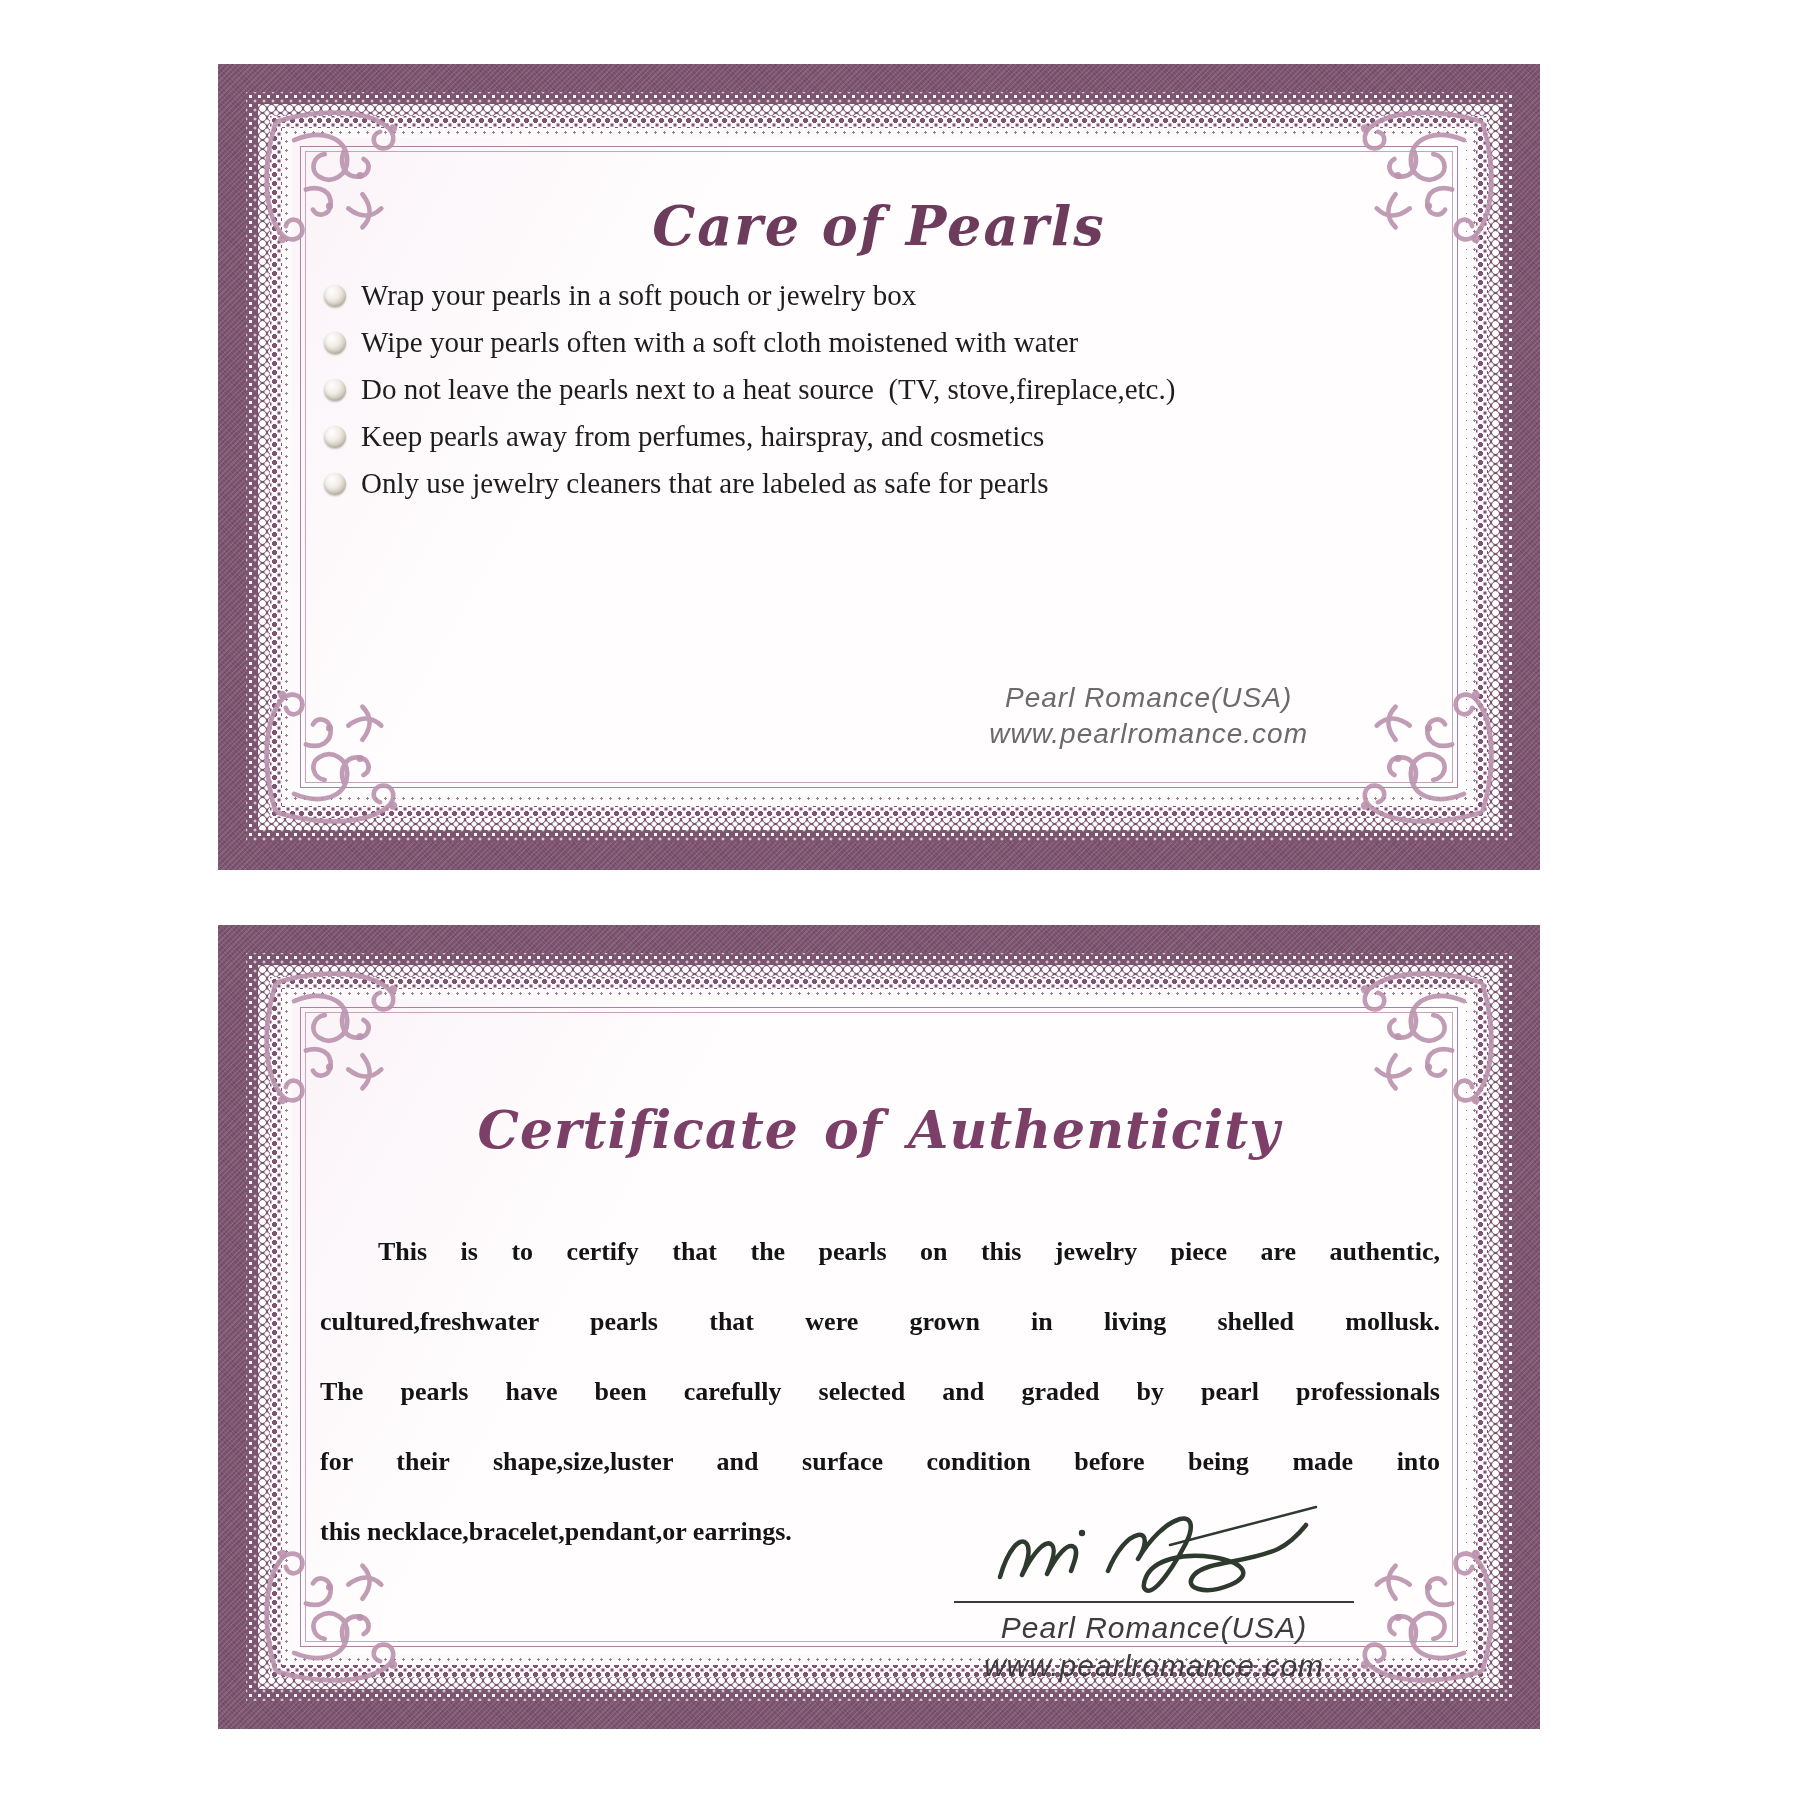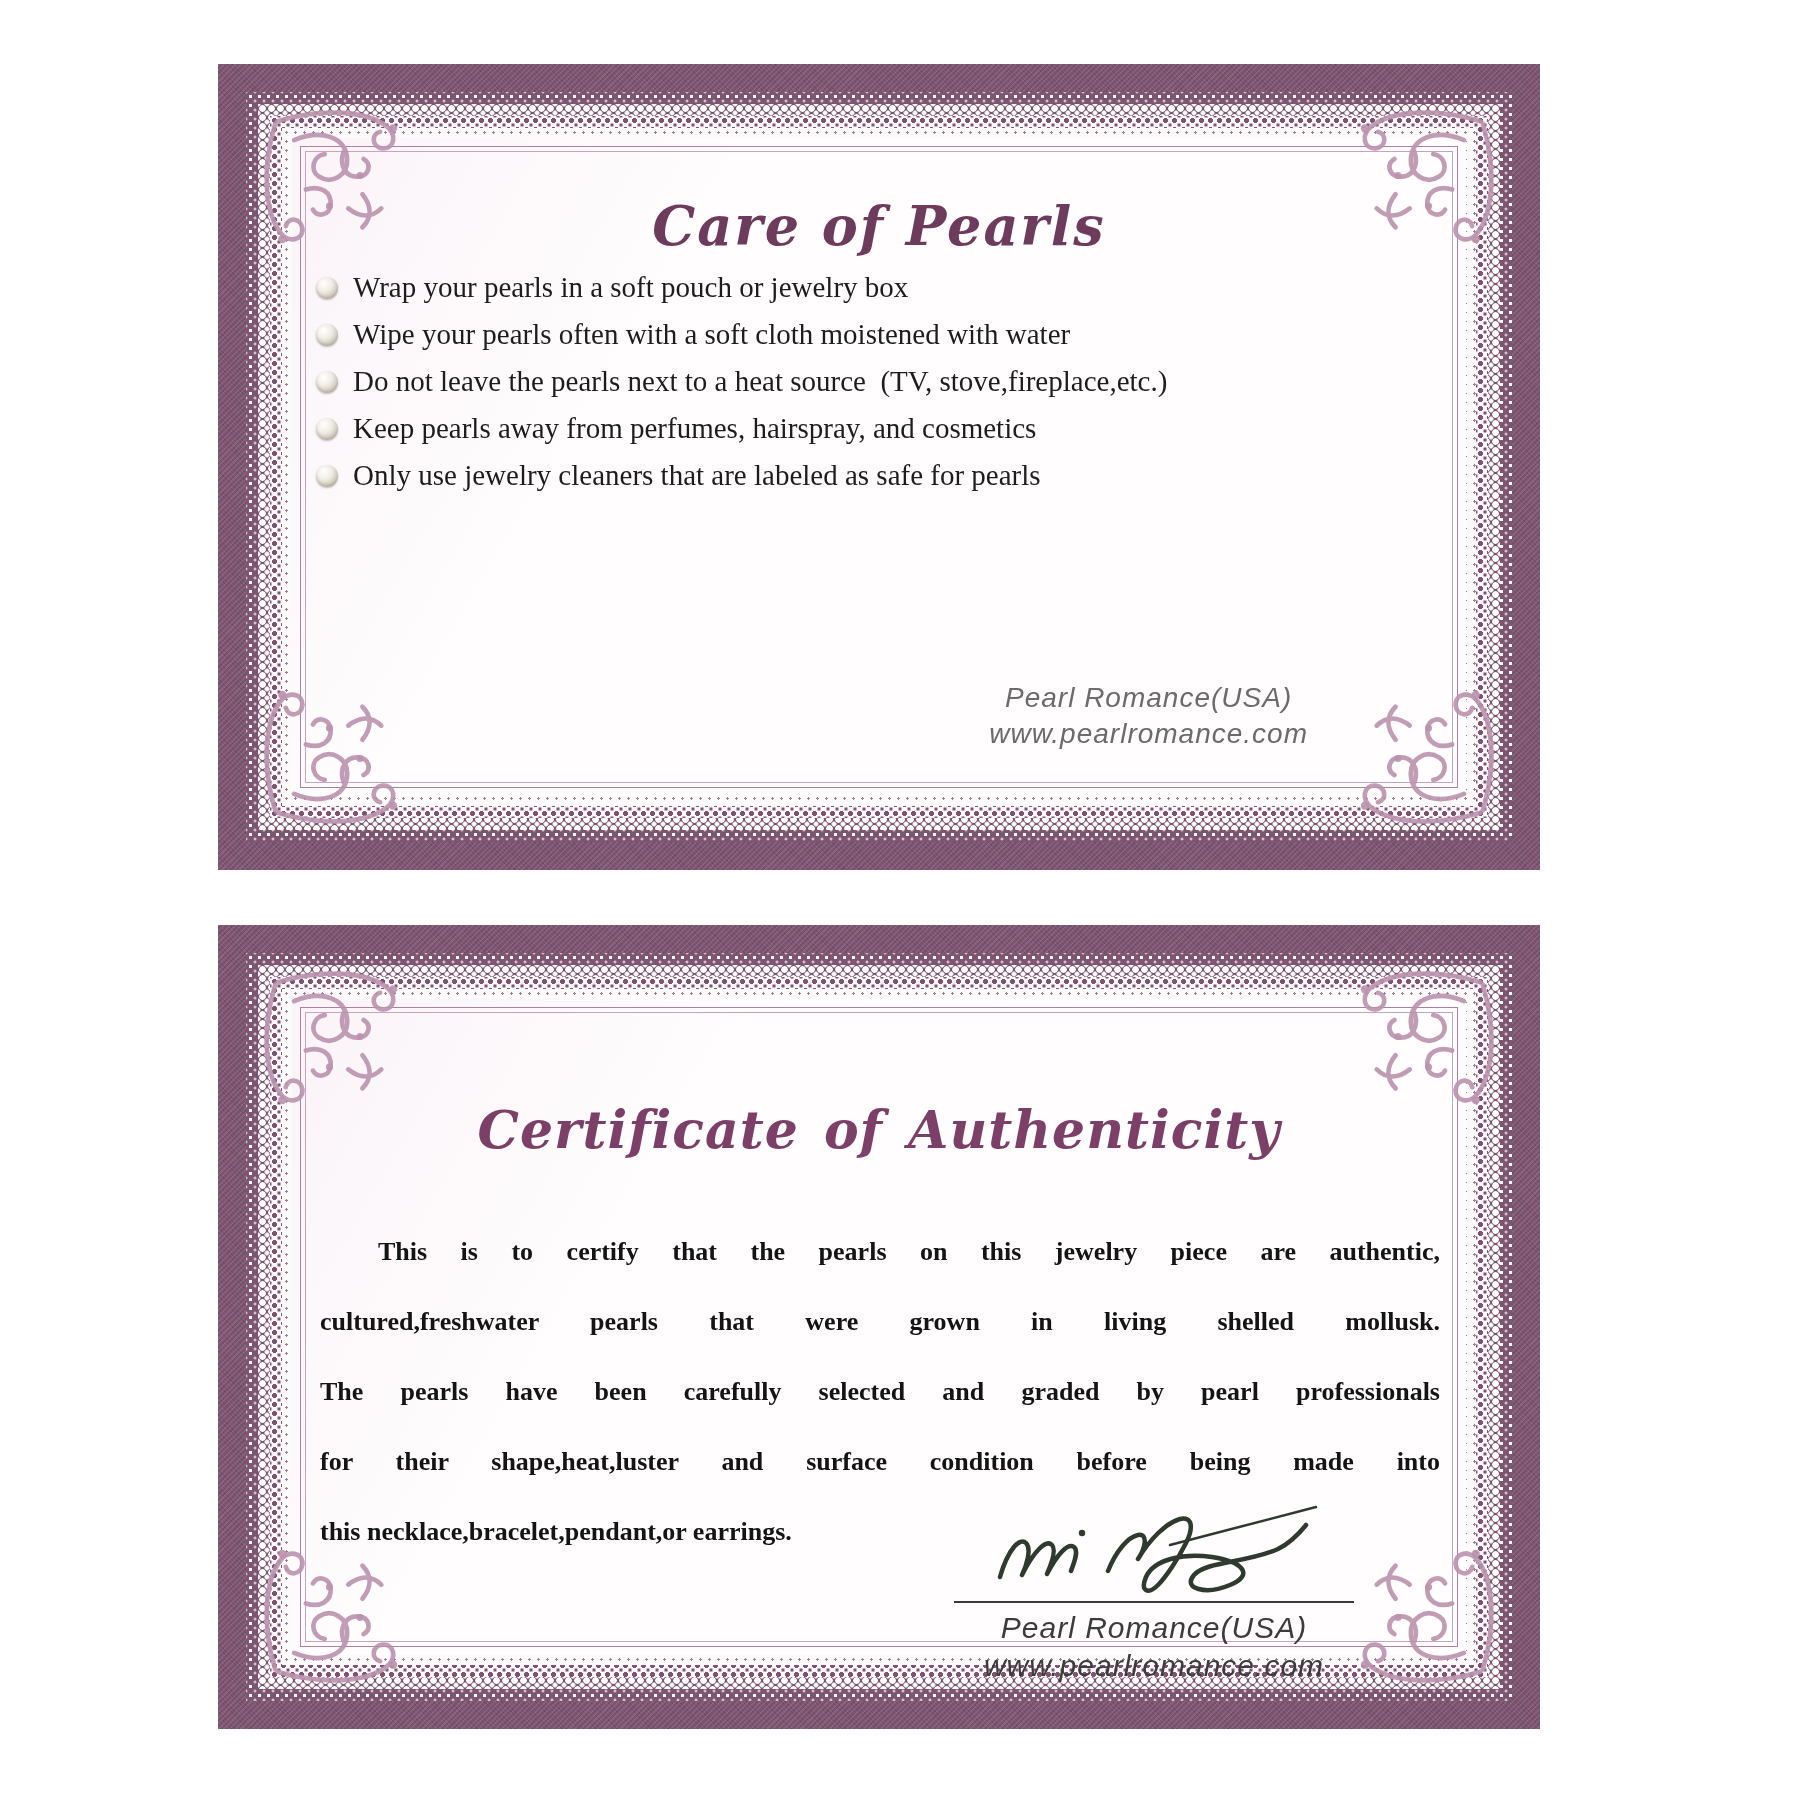--- a/index.html
+++ b/index.html
@@ -67,21 +67,21 @@
   .fl.tl{top:-38px;left:-38px;}
   .fl.tr{top:-38px;right:-38px;transform:scaleX(-1);}
   .fl.bl{bottom:-38px;left:-38px;transform:scaleY(-1);}
   .fl.br{bottom:-38px;right:-38px;transform:scale(-1,-1);}
   
   .care-title{
     position:absolute;top:48px;left:0;right:0;margin:8px;text-align:center;
     font-family:"DejaVu Serif", serif;font-style:italic;font-weight:600;
     font-size:54px;letter-spacing:2px;color:var(--care-title);
   }
-  .pearl-list{position:absolute;top:126px;left:24px;right:20px;margin:0;padding:0;list-style:none;}
+  .pearl-list{position:absolute;top:126px;left:24px;right:20px;margin:8px;padding:0;list-style:none;}
   .pearl-list li{display:flex;align-items:center;height:47px;}
   .pearl{
     width:22px;height:22px;border-radius:50%;flex:0 0 22px;
     background:radial-gradient(circle at 35% 30%, #ffffff 0%, #f1ede6 38%, #ccc6ba 72%, #a49e92 100%);
     box-shadow:0 1px 2px rgba(0,0,0,.25), inset 0 -2px 3px rgba(140,130,115,.35);
   }
   .li-text{
     margin-left:15px;font-size:29px;color:var(--body-text);white-space:pre-wrap;
     font-family:"Liberation Serif", serif;
   }
@@ -209,21 +209,21 @@
             <svg class="fl br">
                 <use href="#flourish-sym"></use>
               </svg>
 
             <h1 class="cert-title">Certificate of Authenticity</h1>
 
             <div class="cert-body">
               <div class="cert-line first">This is to certify that the pearls on this jewelry piece are authentic,</div>
               <div class="cert-line">cultured,freshwater pearls that were grown in living shelled mollusk.</div>
               <div class="cert-line">The pearls have been carefully selected and graded by pearl professionals</div>
-              <div class="cert-line">for their shape,heat,luster and surface condition before being made into</div>
+              <div class="cert-line">for their shape,size,luster and surface condition before being made into</div>
               <div class="cert-line last">this necklace,bracelet,pendant,or earrings.</div>
             </div>
 
             <div class="sig-block">
               <svg class="sig-svg" width="340" height="118" viewBox="0 0 340 118">
                 <g fill="none" stroke="#2f3a2f" stroke-width="4.5" stroke-linecap="round" stroke-linejoin="round">
                   <path d="M16,86 C24,58 36,46 42,52 C48,58 42,76 38,84 C50,60 62,48 68,54 C73,59 66,76 63,83 C74,62 84,52 90,56 C95,60 90,72 87,80"></path>
                   <path d="M124,80 C132,60 144,46 154,44 C164,42 162,56 154,68 C166,48 182,32 196,28 C208,25 210,36 202,52 C194,68 182,86 174,94 C164,104 156,100 162,86 C170,68 200,62 228,66 C260,71 270,84 246,94 C222,104 198,98 210,84 C222,70 264,72 294,58 C304,53 314,44 322,34"></path>
                   <path d="M186,54 L332,16" stroke-width="2.5"></path>
                 </g>

